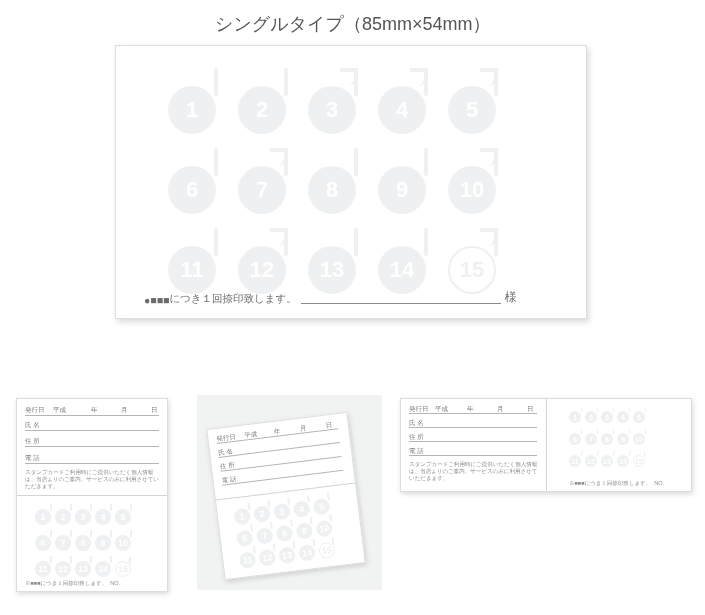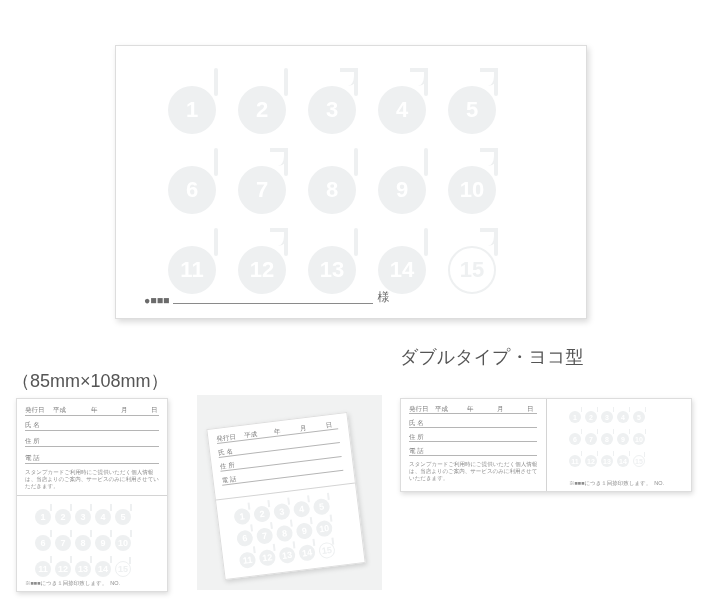--- a/index.html
+++ b/index.html
@@ -190,20 +190,21 @@
   .h-stamp.outline{
     background:#fff; border:1px solid #eef0f1; color:#eef0f1; box-sizing:border-box;
   }
   .h-row { position:absolute; display:flex; gap:4px; }
 </style>
 </head>
 <body>
 
 <div class="stage">
 
+  <div class="heading" style="left:215px; top:12px;">シングルタイプ（85mm×54mm）</div>
 
   <div class="card-big">
 
     <div class="stamp-row-big" style="left:52px; top:40px;">
       <div class="stamp-big">
           <div class="stem"></div>
           <div class="circle">1</div>
         </div>
       <div class="stamp-big">
           <div class="stem"></div>
@@ -270,28 +271,28 @@
           <div class="circle">14</div>
         </div>
       <div class="stamp-big outline">
           <div class="stem"></div>
           <div class="flag"></div>
           <div class="circle">15</div>
         </div>
     </div>
     <div class="footer">
       <span>●■■■</span>
+      <span>につき１回捺印致します。</span>
       <span class="line"></span>
       <span class="sama">様</span>
     </div>
   </div>
 
   <div class="heading" style="left:12px; top:345px; line-height:1.35;">
     <br>
-    <span>（85mm×108mm）</span>
   </div>
 
   <div class="bg-area"></div>
 
   <div class="mini-card" style="left:16px; top:398px; width:150px; height:192px; position:absolute;">
 
     <div class="field" style="left:8px; top:7px;">発行日</div>
     <div class="field" style="left:36px; top:7px;">平成</div>
     <div class="field" style="left:74px; top:7px;">年</div>
     <div class="field" style="left:104px; top:7px;">月</div>
@@ -368,21 +369,21 @@
     <div class="mini-stamps" style="left:16px; top:126px;">
       <div class="mini-stamp">11</div>
       <div class="mini-stamp">12</div>
       <div class="mini-stamp">13</div>
       <div class="mini-stamp">14</div>
       <div class="mini-stamp outline">15</div>
     </div>
   </div>
 
   <div class="heading" style="left:400px; top:345px; line-height:1.35;">
-    <span>ダブルタイプ・ヨコ型</span><br>
+    <br>
   </div>
 
   <div class="mini-card" style="left:400px; top:398px; width:290px; height:92px; position:absolute;">
 
     <div class="field" style="left:8px; top:6px;">発行日</div>
     <div class="field" style="left:34px; top:6px;">平成</div>
     <div class="field" style="left:66px; top:6px;">年</div>
     <div class="field" style="left:96px; top:6px;">月</div>
     <div class="field" style="left:126px; top:6px;">日</div>
     <div class="uline" style="left:8px; top:14px; width:128px;"></div>

